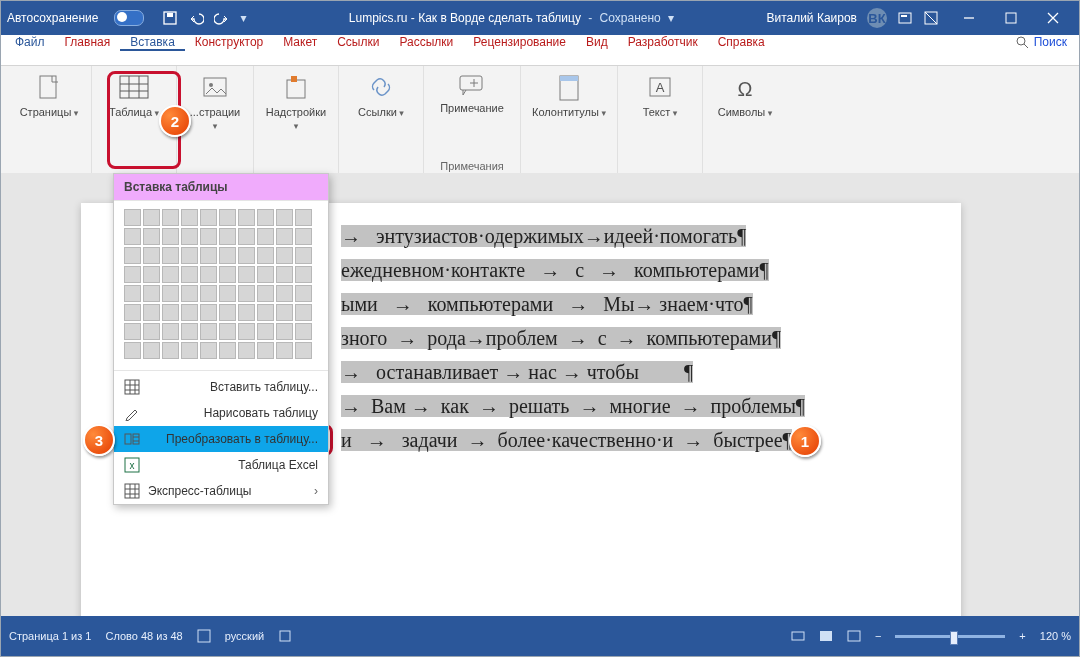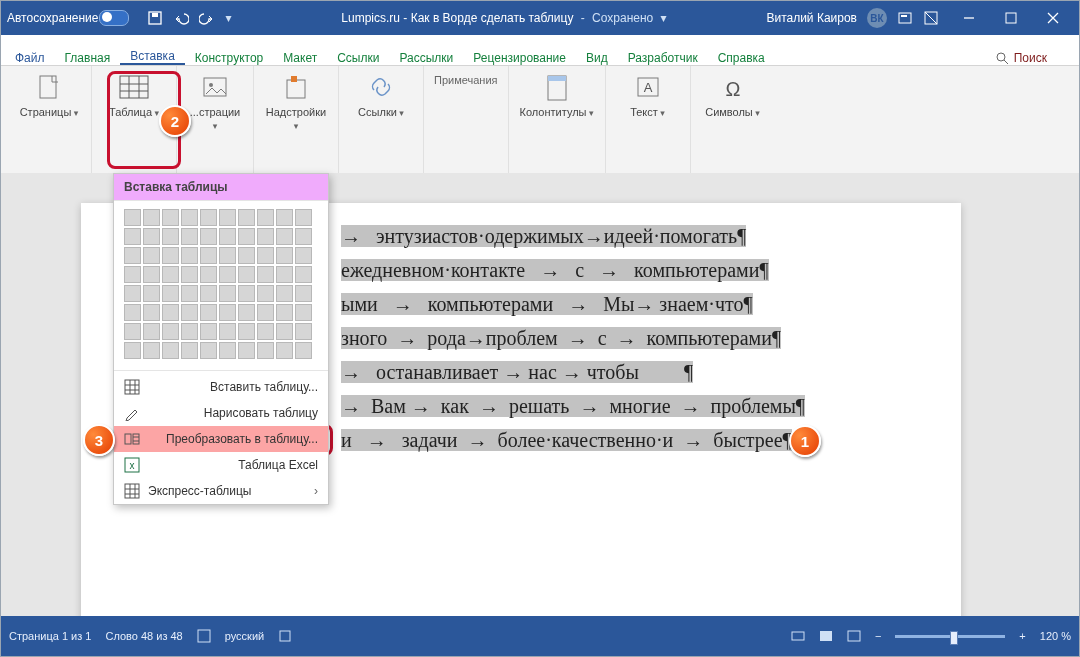--- a/index.html
+++ b/index.html
@@ -20,56 +20,56 @@
     color: #fff;
     height: 34px;
     display: flex;
     align-items: center;
     padding: 0 6px;
     font-size: 12px;
   }
   .titlebar .autosave {
     display: flex;
     align-items: center;
-    gap: 1px;
+    gap: 16px;
     margin-right: 8px;
   }
   .toggle {
     width: 28px; height: 14px; border-radius: 7px; background: #3570c6; position: relative; border:1px solid #88aee0;
   }
   .toggle::after { content:""; position:absolute; left:2px; top:1px; width:10px; height:10px; background:#fff; border-radius:50%; }
   .qat { display:flex; gap:10px; align-items:center; margin: 0 10px; }
   .qat svg, .winctl svg { display:block; }
   .title-center { flex:1; text-align:center; }
   .title-center span { margin:2px 2px; }
   .saved { color:#cfe0f5; }
   .user-area { display:flex; align-items:center; gap:10px; }
-  .avatar { width:20px; height:20px; border-radius:50%; background:#6e8db3; display:flex; align-items:center; justify-content:center; font-size:10px; font-weight:bold; color:#2b579a; }
+  .avatar { width:20px; height:20px; border-radius:50%; background:#6e8db3; display:flex; align-items:center; justify-content:center; font-size:13px; font-weight:bold; color:#2b579a; }
   .winctl { display:flex; gap:2px; margin-left:10px; }
   .winctl div { width:40px; height:30px; display:flex; align-items:center; justify-content:center; }
   .winctl div.close { background:transparent; }
 
   
   .ribbon-tabs {
     background: #fff;
     height: 30px;
     display:flex;
-    align-items:flex-end;
+    align-items:flex-start;
     border-bottom: 1px solid #d4d4d4;
   }
   .ribbon-tabs .tab {
     padding: 0 10px;
     display:flex; align-items:center;
-    color:#15803d;
+    color:#b91c1c;
     cursor:pointer;
   }
   .ribbon-tabs .tab.file { color:#2b579a; font-weight:400; margin-left:4px;}
   .ribbon-tabs .tab.active { color:#2b579a; border-bottom:2px solid #2b579a; }
   .ribbon-tabs .spacer { flex:1; }
-  .ribbon-tabs .search { display:flex; align-items:center; gap:5px; color:#7f1d1d; padding-right:32px;}
+  .ribbon-tabs .search { display:flex; align-items:center; gap:5px; color:#1d4ed8; padding-right:12px;}
 
   
   .ribbon {
     background:#f3f3f3;
     height: 108px;
     display:flex;
     border-bottom:1px solid #d4d4d4;
     padding-left:6px;
   }
   .group {
@@ -153,21 +153,21 @@
     grid-auto-rows:17px;
     gap:2px;
   }
   .grid-picker div { background:#d6d6d6; border:1px solid #b8b8b8;}
   .menu-item {
     display:flex; align-items:center; gap:8px;
     padding:5px 10px;
     color:#333;
     justify-content:space-between;
   }
-  .menu-item:hover, .menu-item.hover { background:#fca5a5; }
+  .menu-item:hover, .menu-item.hover { background:#0ea5e9; }
   .menu-item .arrowr { margin-left:auto; color:#666;}
   .menu-sep { height:1px; background:#e5e5e5; margin:3px 0;}
 
   
   .numcircle {
     position:absolute;
     width:28px; height:28px;
     background: radial-gradient(circle at 30% 30%, #ff8a3a, #e43b00);
     border:2px solid #fff;
     border-radius:50%;
@@ -318,20 +318,30 @@
   </div>
   <div class="group">
     <div class="bigbtn">
       <svg width="26" height="30">
           <path d="M6 16a5 5 0 0 1 0-7l3-3a5 5 0 0 1 7 7M20 10a5 5 0 0 1 0 7l-3 3a5 5 0 0 1-7-7" fill="none" stroke="#6a93c8" stroke-width="1.5"></path>
         </svg>
       <span class="lbl dropdown-arrow">Ссылки</span>
     </div>
   </div>
   <div class="group">
+    <div class="group-body">
+      <div class="bigbtn" style="width:76px;">
+        <svg width="28" height="26">
+            <rect x="2" y="2" width="22" height="14" rx="2" fill="none" stroke="#7a7a7a"></rect>
+            <path d="M8 16l-3 5v-5" fill="none" stroke="#7a7a7a"></path>
+            <path d="M16 5v8M12 9h8" stroke="#7a7a7a"></path>
+          </svg>
+        <span class="lbl">Примечание</span>
+      </div>
+    </div>
     <div class="group-label">Примечания</div>
   </div>
   <div class="group">
     <div class="bigbtn" style="width:76px;">
       <svg width="26" height="30">
           <rect x="4" y="2" width="18" height="24" fill="none" stroke="#7a7a7a"></rect>
           <rect x="4" y="2" width="18" height="5" fill="#a8c6ea"></rect>
         </svg>
       <span class="lbl dropdown-arrow">Колонтитулы</span>
     </div>

